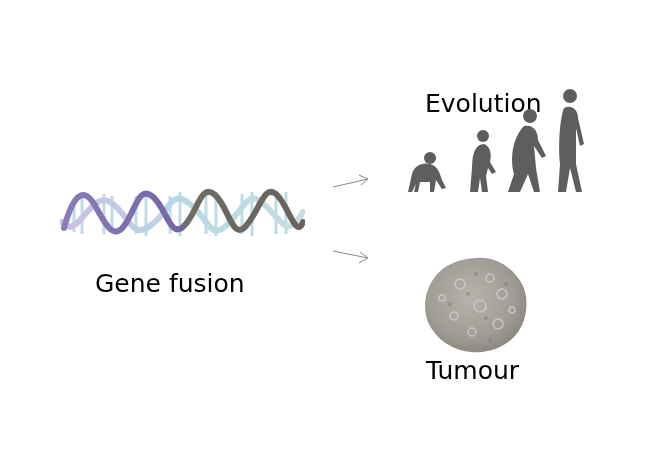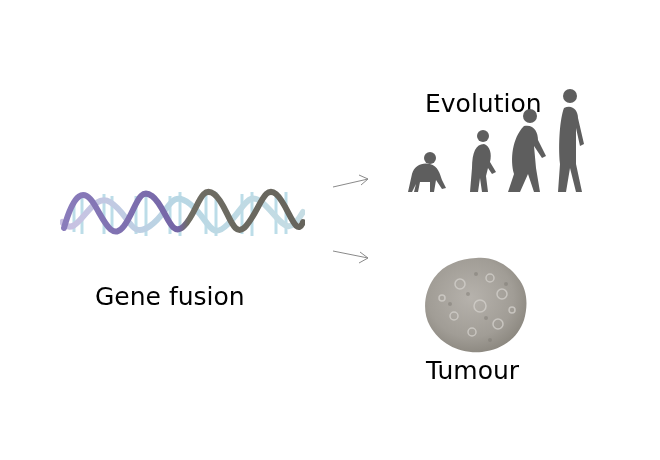--- a/index.html
+++ b/index.html
@@ -43,21 +43,21 @@
         <line x1="192" y1="10" x2="192" y2="54"></line>
       <line x1="216" y1="12" x2="216" y2="52"></line>
         <line x1="226" y1="10" x2="226" y2="52"></line>
     </g>
 
     <path d="M2 40 C 18 60, 30 8, 50 20 S 70 58, 90 44 S 110 6, 130 22 S 150 60, 168 42 S 188 6, 206 24 S 228 56, 243 30" fill="none" stroke="url(#strandB)" stroke-width="6" stroke-linecap="round"></path>
 
     <path d="M4 46 C 14 10, 24 6, 34 22 S 52 60, 64 44 S 78 4, 92 14 S 110 58, 124 44 S 140 2, 154 12 S 172 60, 186 44 S 204 2, 216 12 S 236 58, 243 40" fill="none" stroke="url(#strandA)" stroke-width="6" stroke-linecap="round"></path>
   </svg>
 </div>
-<div class="label" style="left:95px;top:269px;margin-top:13px;">Gene fusion</div>
+<div class="label" style="left:95px;top:269px;">Gene fusion</div>
 
 <div class="abs" style="left:330px;top:170px;width:44px;height:22px;">
   <svg width="44" height="22" viewBox="0 0 44 22">
     <g fill="none" stroke="#8a8a8a" stroke-width="1">
       <line x1="3" y1="17" x2="38" y2="9"></line>
       <polyline points="29,5 38,9 31,15"></polyline>
     </g>
   </svg>
 </div>
 <div class="abs" style="left:330px;top:244px;width:44px;height:22px;">

